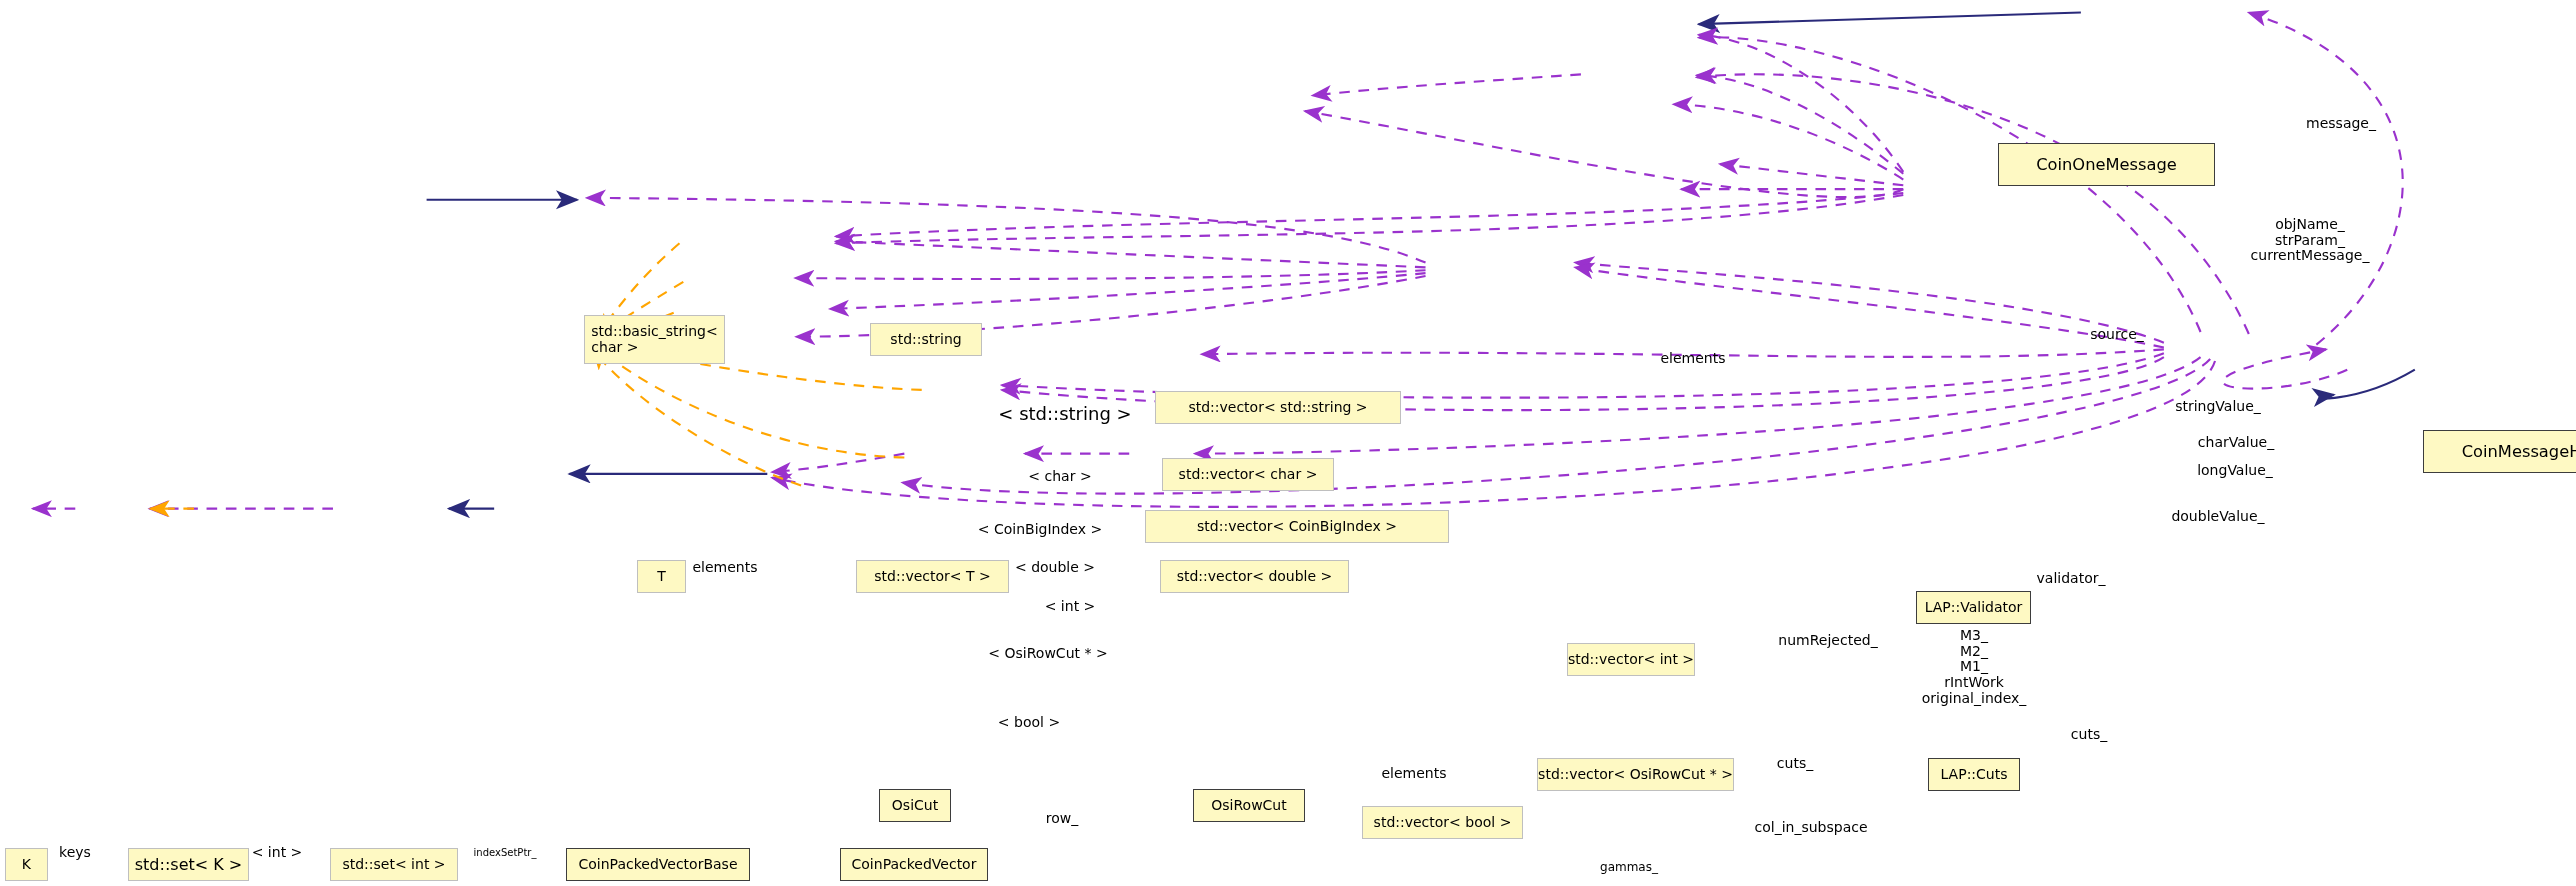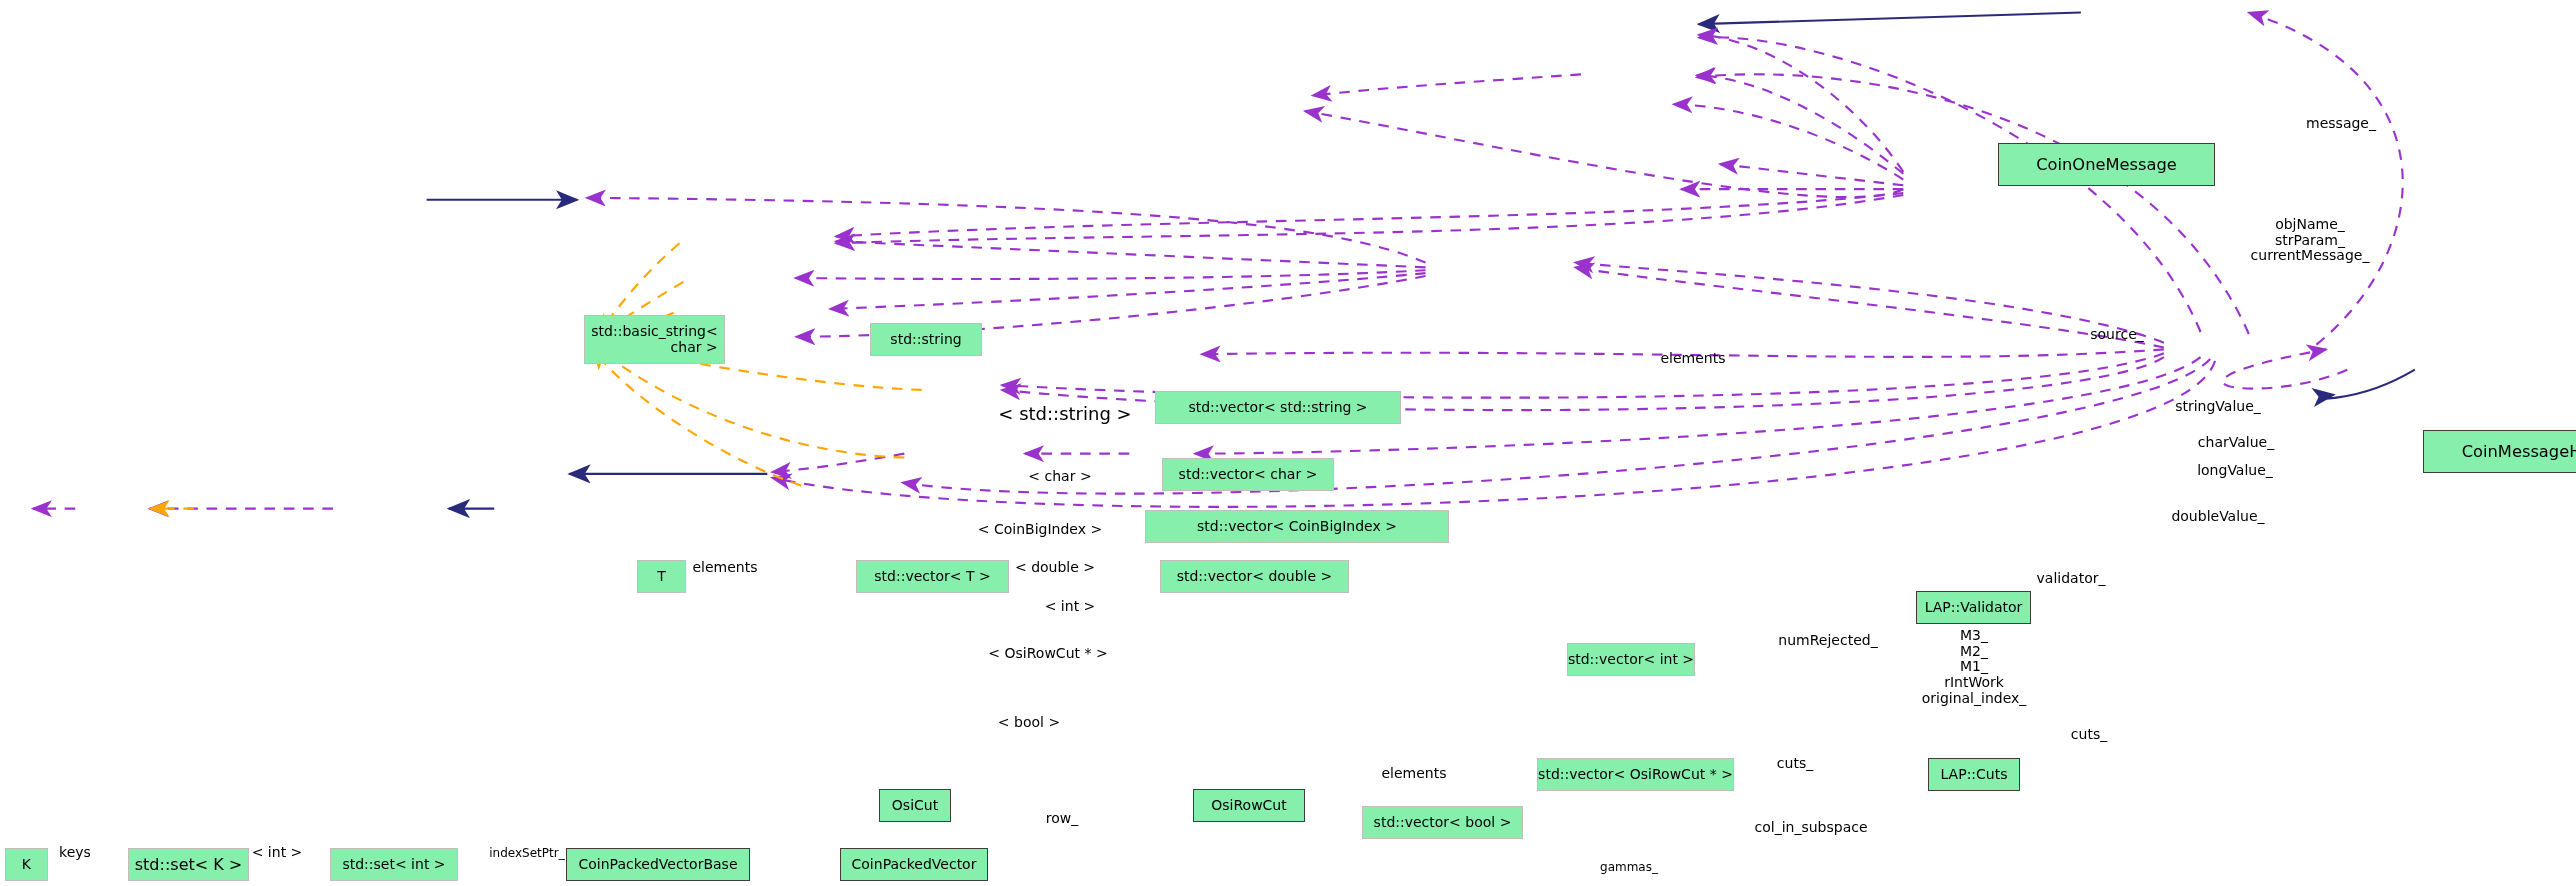--- a/index.html
+++ b/index.html
@@ -11,22 +11,22 @@
     background:#ffffff;
     overflow:hidden;
   }
   #edges { position:absolute; left:0; top:0; width:2576px; height:887px; }
   .node {
     position:absolute;
     box-sizing:border-box;
     display:flex;
     align-items:center;
     justify-content:center;
-    text-align:right;
-    background:#86efac;
+    text-align:left;
+    background:#fef9c3;
     white-space:pre;
     line-height:1.08;
     letter-spacing:0px;
   }
   .node.solid   { border:1.9px solid #3d3d3d; color:#000000; }
   .node.tmpl    { border:1px solid #bfbfbf; color:#000000; }
   .elabel {
     position:absolute;
     color:#000000;
     white-space:pre;
@@ -165,19 +165,19 @@
 M1_
 rIntWork
 original_index_</div>
   <div class="elabel" style="font-size: 14px; top: 646px; left: 1048px; width: auto; transform: translateX(-50%); white-space: pre; text-align: center;">&lt; OsiRowCut * &gt;</div>
   <div class="elabel" style="font-size: 14px; top: 715px; left: 1029px; width: auto; transform: translateX(-50%); white-space: pre; text-align: center;">&lt; bool &gt;</div>
   <div class="elabel" style="font-size: 14px; top: 727px; left: 2089px; width: auto; transform: translateX(-50%); white-space: pre; text-align: center;">cuts_</div>
   <div class="elabel" style="font-size: 14px; top: 756px; left: 1795px; width: auto; transform: translateX(-50%); white-space: pre; text-align: center;">cuts_</div>
   <div class="elabel" style="font-size: 14px; top: 766px; left: 1414px; width: auto; transform: translateX(-50%); white-space: pre; text-align: center;">elements</div>
   <div class="elabel" style="font-size: 14px; top: 811px; left: 1062px; width: auto; transform: translateX(-50%); white-space: pre; text-align: center;">row_</div>
   <div class="elabel" style="font-size: 14px; top: 820px; left: 1811px; width: auto; transform: translateX(-50%); white-space: pre; text-align: center;">col_in_subspace</div>
-  <div class="elabel" style="font-size: 12px; top: 847px; left: 527px; width: auto; transform: translateX(-50%); white-space: pre; text-align: center;">indexSetPtr_</div>
+  <div class="elabel" style="font-size: 10px; top: 847px; left: 505px; width: auto; transform: translateX(-50%); white-space: pre; text-align: center;">indexSetPtr_</div>
   <div class="elabel" style="font-size: 14px; top: 845px; left: 75px; width: auto; transform: translateX(-50%); white-space: pre; text-align: left;">keys</div>
   <div class="elabel" style="font-size: 14px; top: 845px; left: 277px; width: auto; transform: translateX(-50%); white-space: pre; text-align: center;">&lt; int &gt;</div>
   <div class="elabel" style="font-size: 12px; top: 861px; left: 1629px; width: auto; transform: translateX(-50%); white-space: pre; text-align: right;">gammas_</div>
 
 </div>
 
 
 </body></html>

